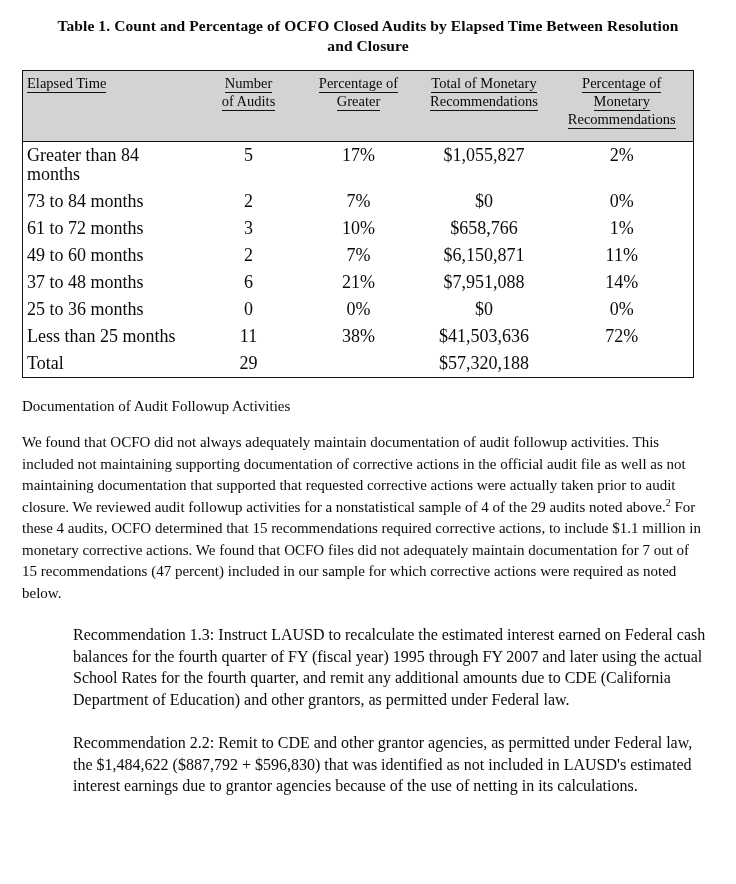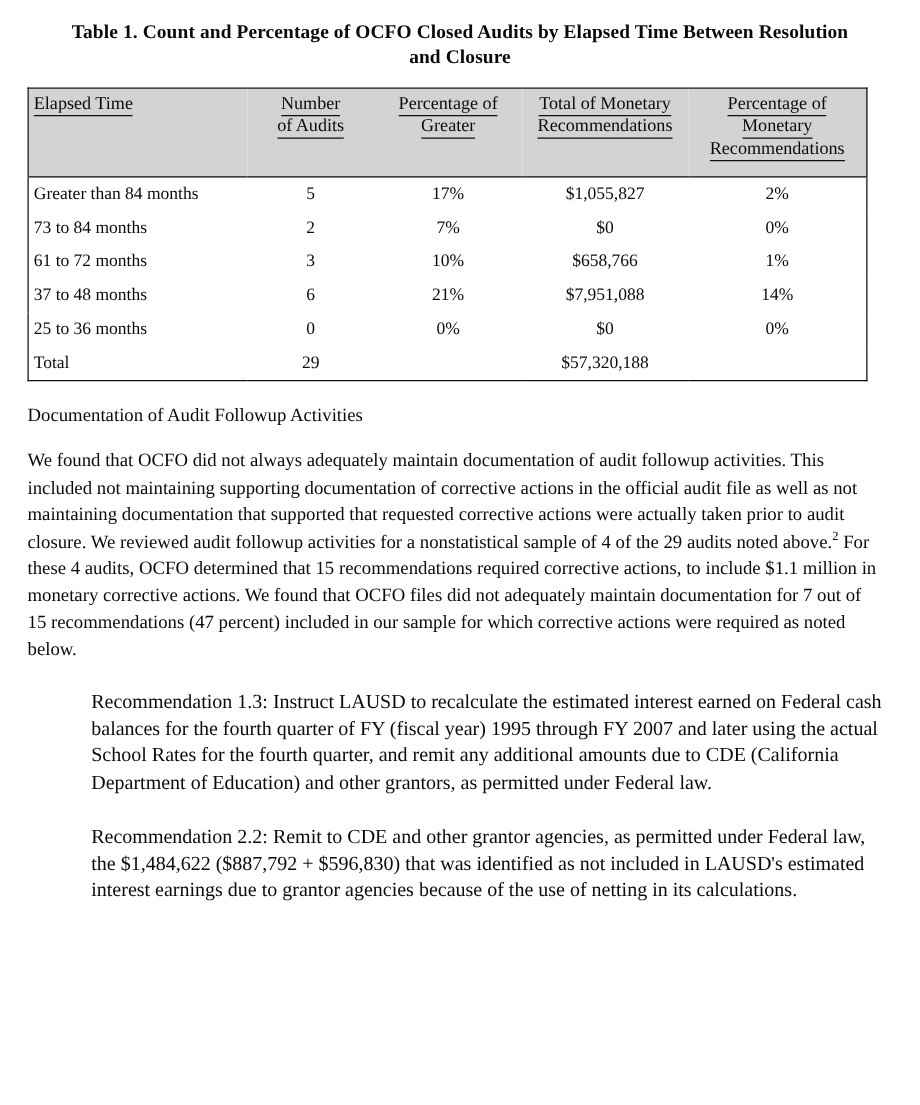--- a/index.html
+++ b/index.html
@@ -56,21 +56,21 @@
   thead th span.hdr{
     display:inline-block;
     border-bottom:1.5px solid #111;
     padding-bottom:0px;
   }
   th.h-elapsed{text-align:left;padding-left:4px;}
   th.h-num,th.h-pct,th.h-tot,th.h-pctmon{text-align:center;}
 
   tbody td{
     line-height:19px;
-    font-size:14px;
+    font-size:18px;
     padding-top:1px;
     margin-top:28px;
   }
   td.c-label{text-align:left;padding-left:4px;font-weight:bold;}
   td.c-num,td.c-pct,td.c-tot,td.c-pctmon{text-align:center;}
 
   .col1{width:175px;}
   .col2{width:102px;}
   .col3{width:118px;}
   .col4{width:133px;}
@@ -159,34 +159,48 @@
           <td class="c-pctmon">0%</td>
         </tr>
         <tr>
           <td class="c-label">61 to 72 months</td>
           <td class="c-num">3</td>
           <td class="c-pct">10%</td>
           <td class="c-tot">$658,766</td>
           <td class="c-pctmon">1%</td>
         </tr>
         <tr>
+          <td class="c-label">49 to 60 months</td>
+          <td class="c-num">2</td>
+          <td class="c-pct">7%</td>
+          <td class="c-tot">$6,150,871</td>
+          <td class="c-pctmon">11%</td>
+        </tr>
+        <tr>
           <td class="c-label">37 to 48 months</td>
           <td class="c-num">6</td>
           <td class="c-pct">21%</td>
           <td class="c-tot">$7,951,088</td>
           <td class="c-pctmon">14%</td>
         </tr>
         <tr>
           <td class="c-label">25 to 36 months</td>
           <td class="c-num">0</td>
           <td class="c-pct">0%</td>
           <td class="c-tot">$0</td>
           <td class="c-pctmon">0%</td>
         </tr>
         <tr>
+          <td class="c-label">Less than 25 months</td>
+          <td class="c-num">11</td>
+          <td class="c-pct">38%</td>
+          <td class="c-tot">$41,503,636</td>
+          <td class="c-pctmon">72%</td>
+        </tr>
+        <tr>
           <td class="c-label">Total</td>
           <td class="c-num">29</td>
           <td class="c-pct"></td>
           <td class="c-tot">$57,320,188</td>
           <td class="c-pctmon"></td>
         </tr>
       </tbody>
     </table>
   </div>
 

